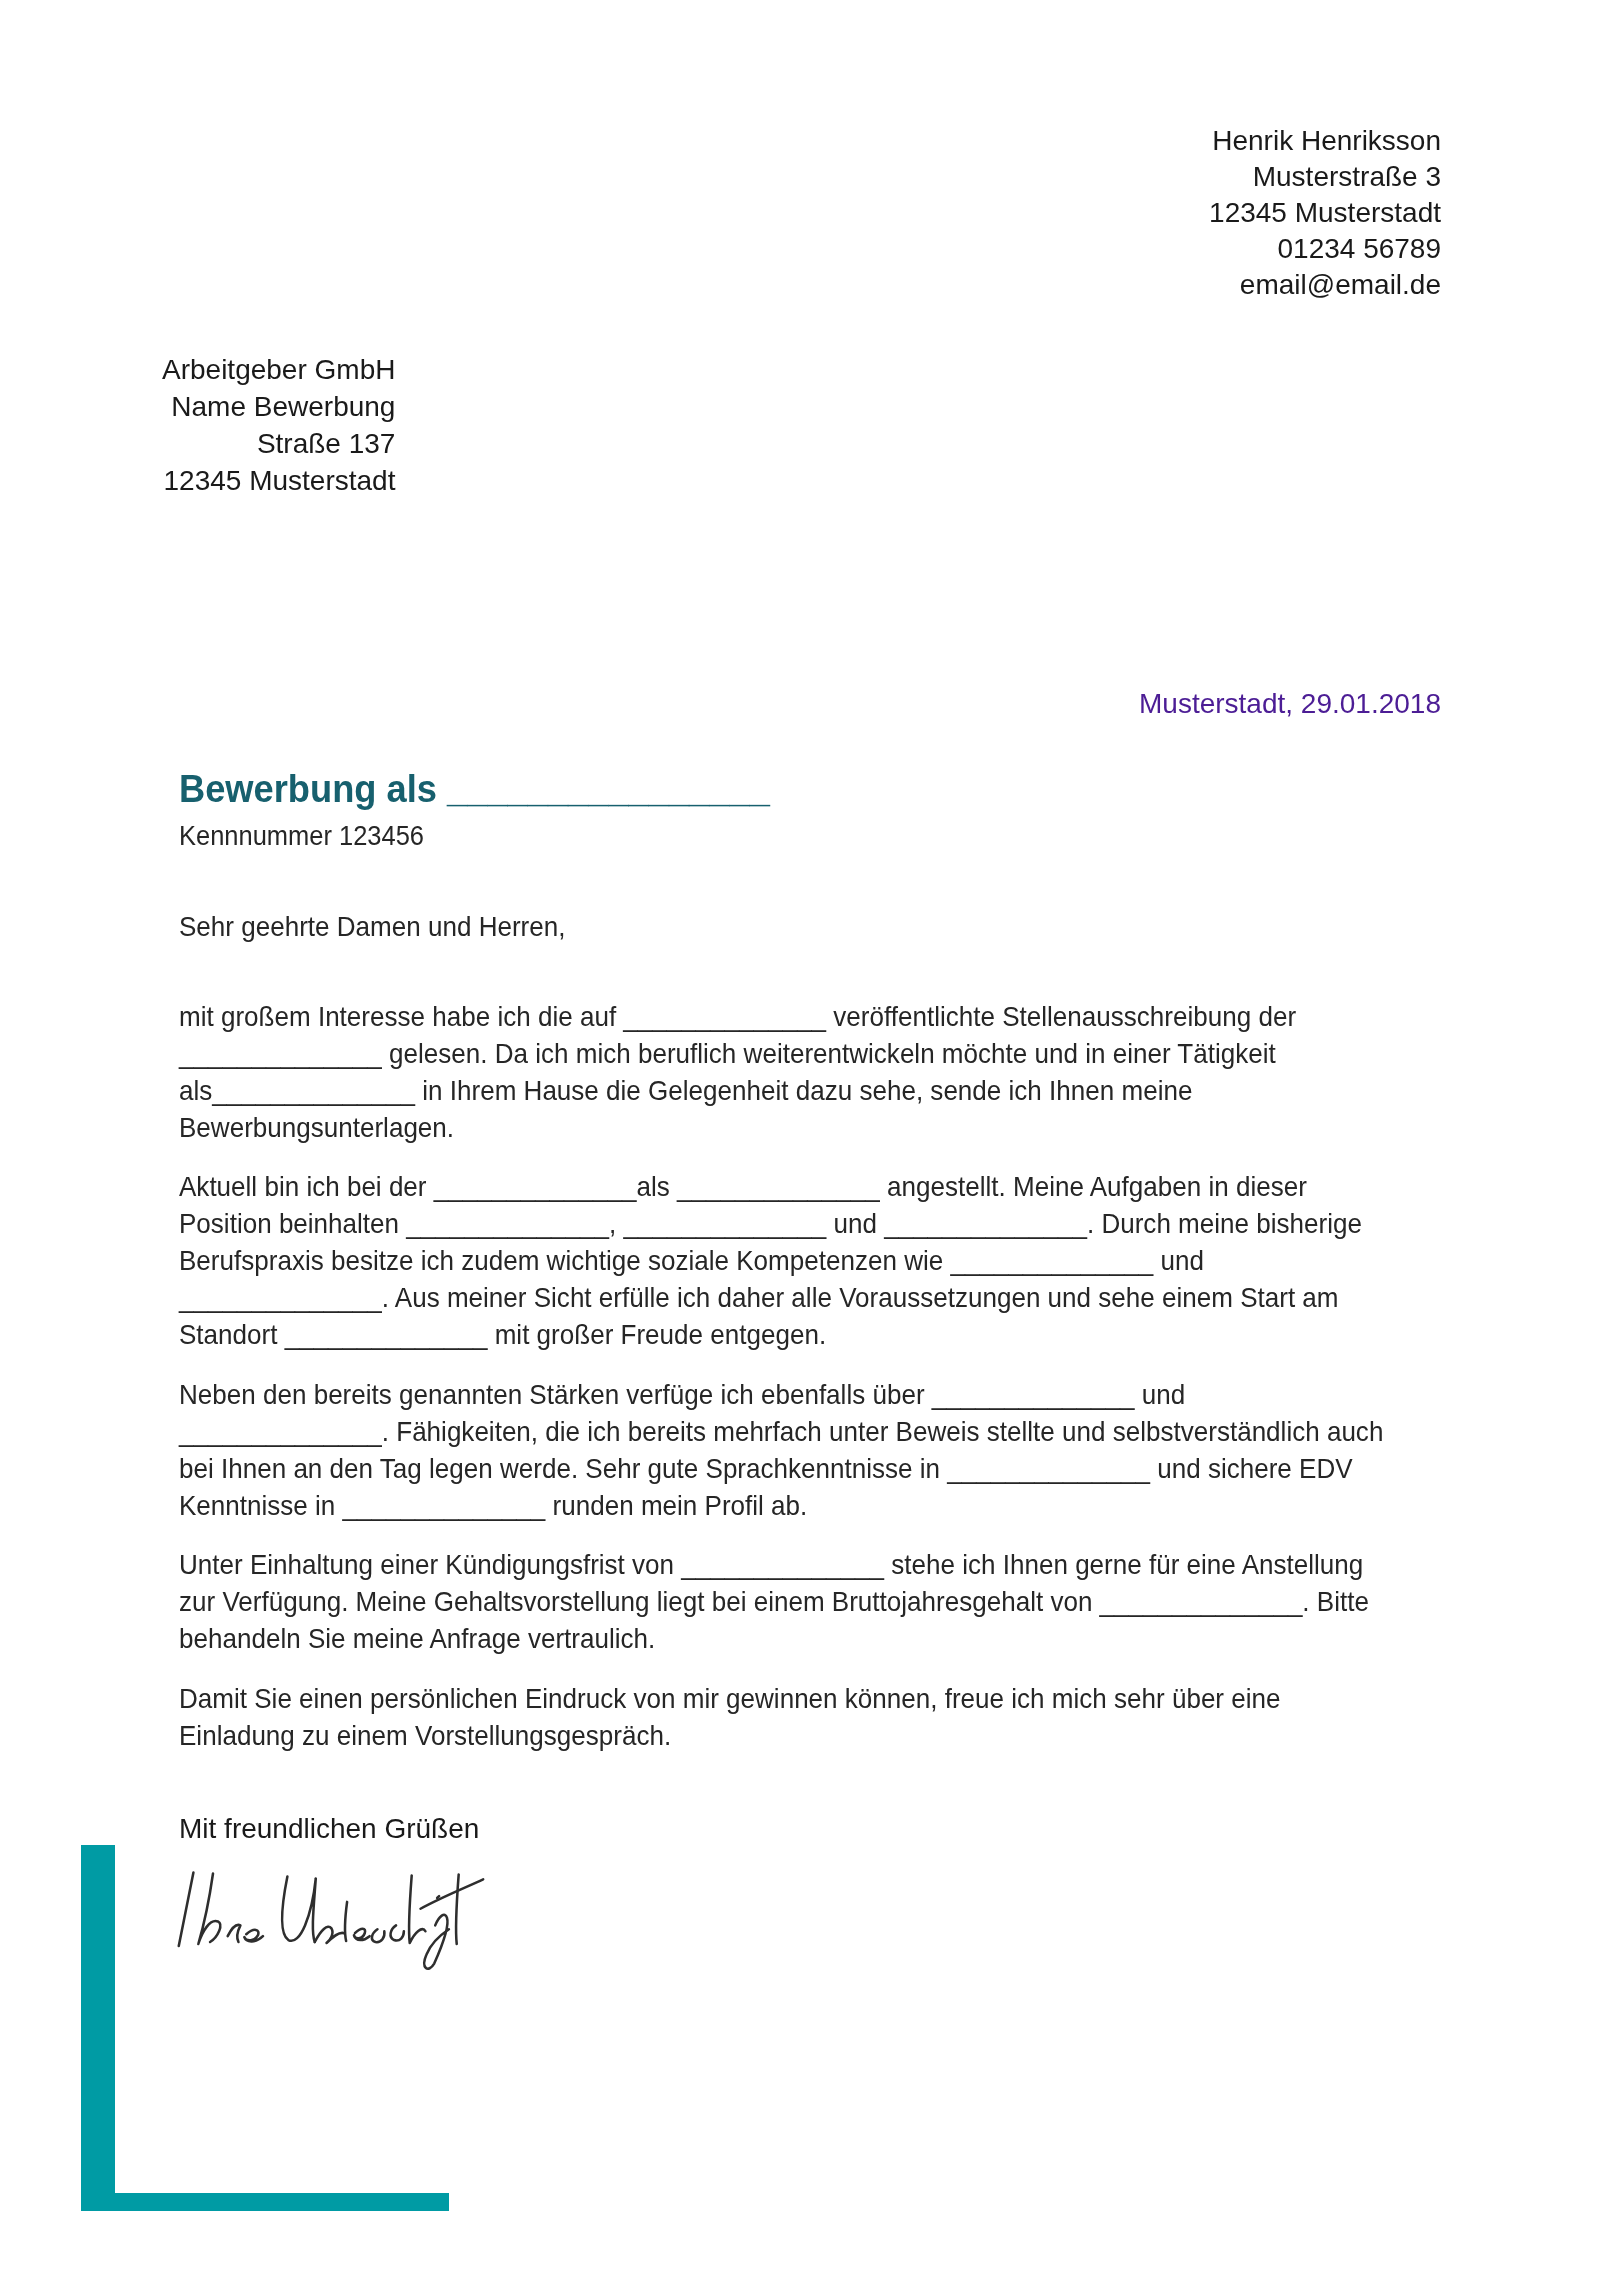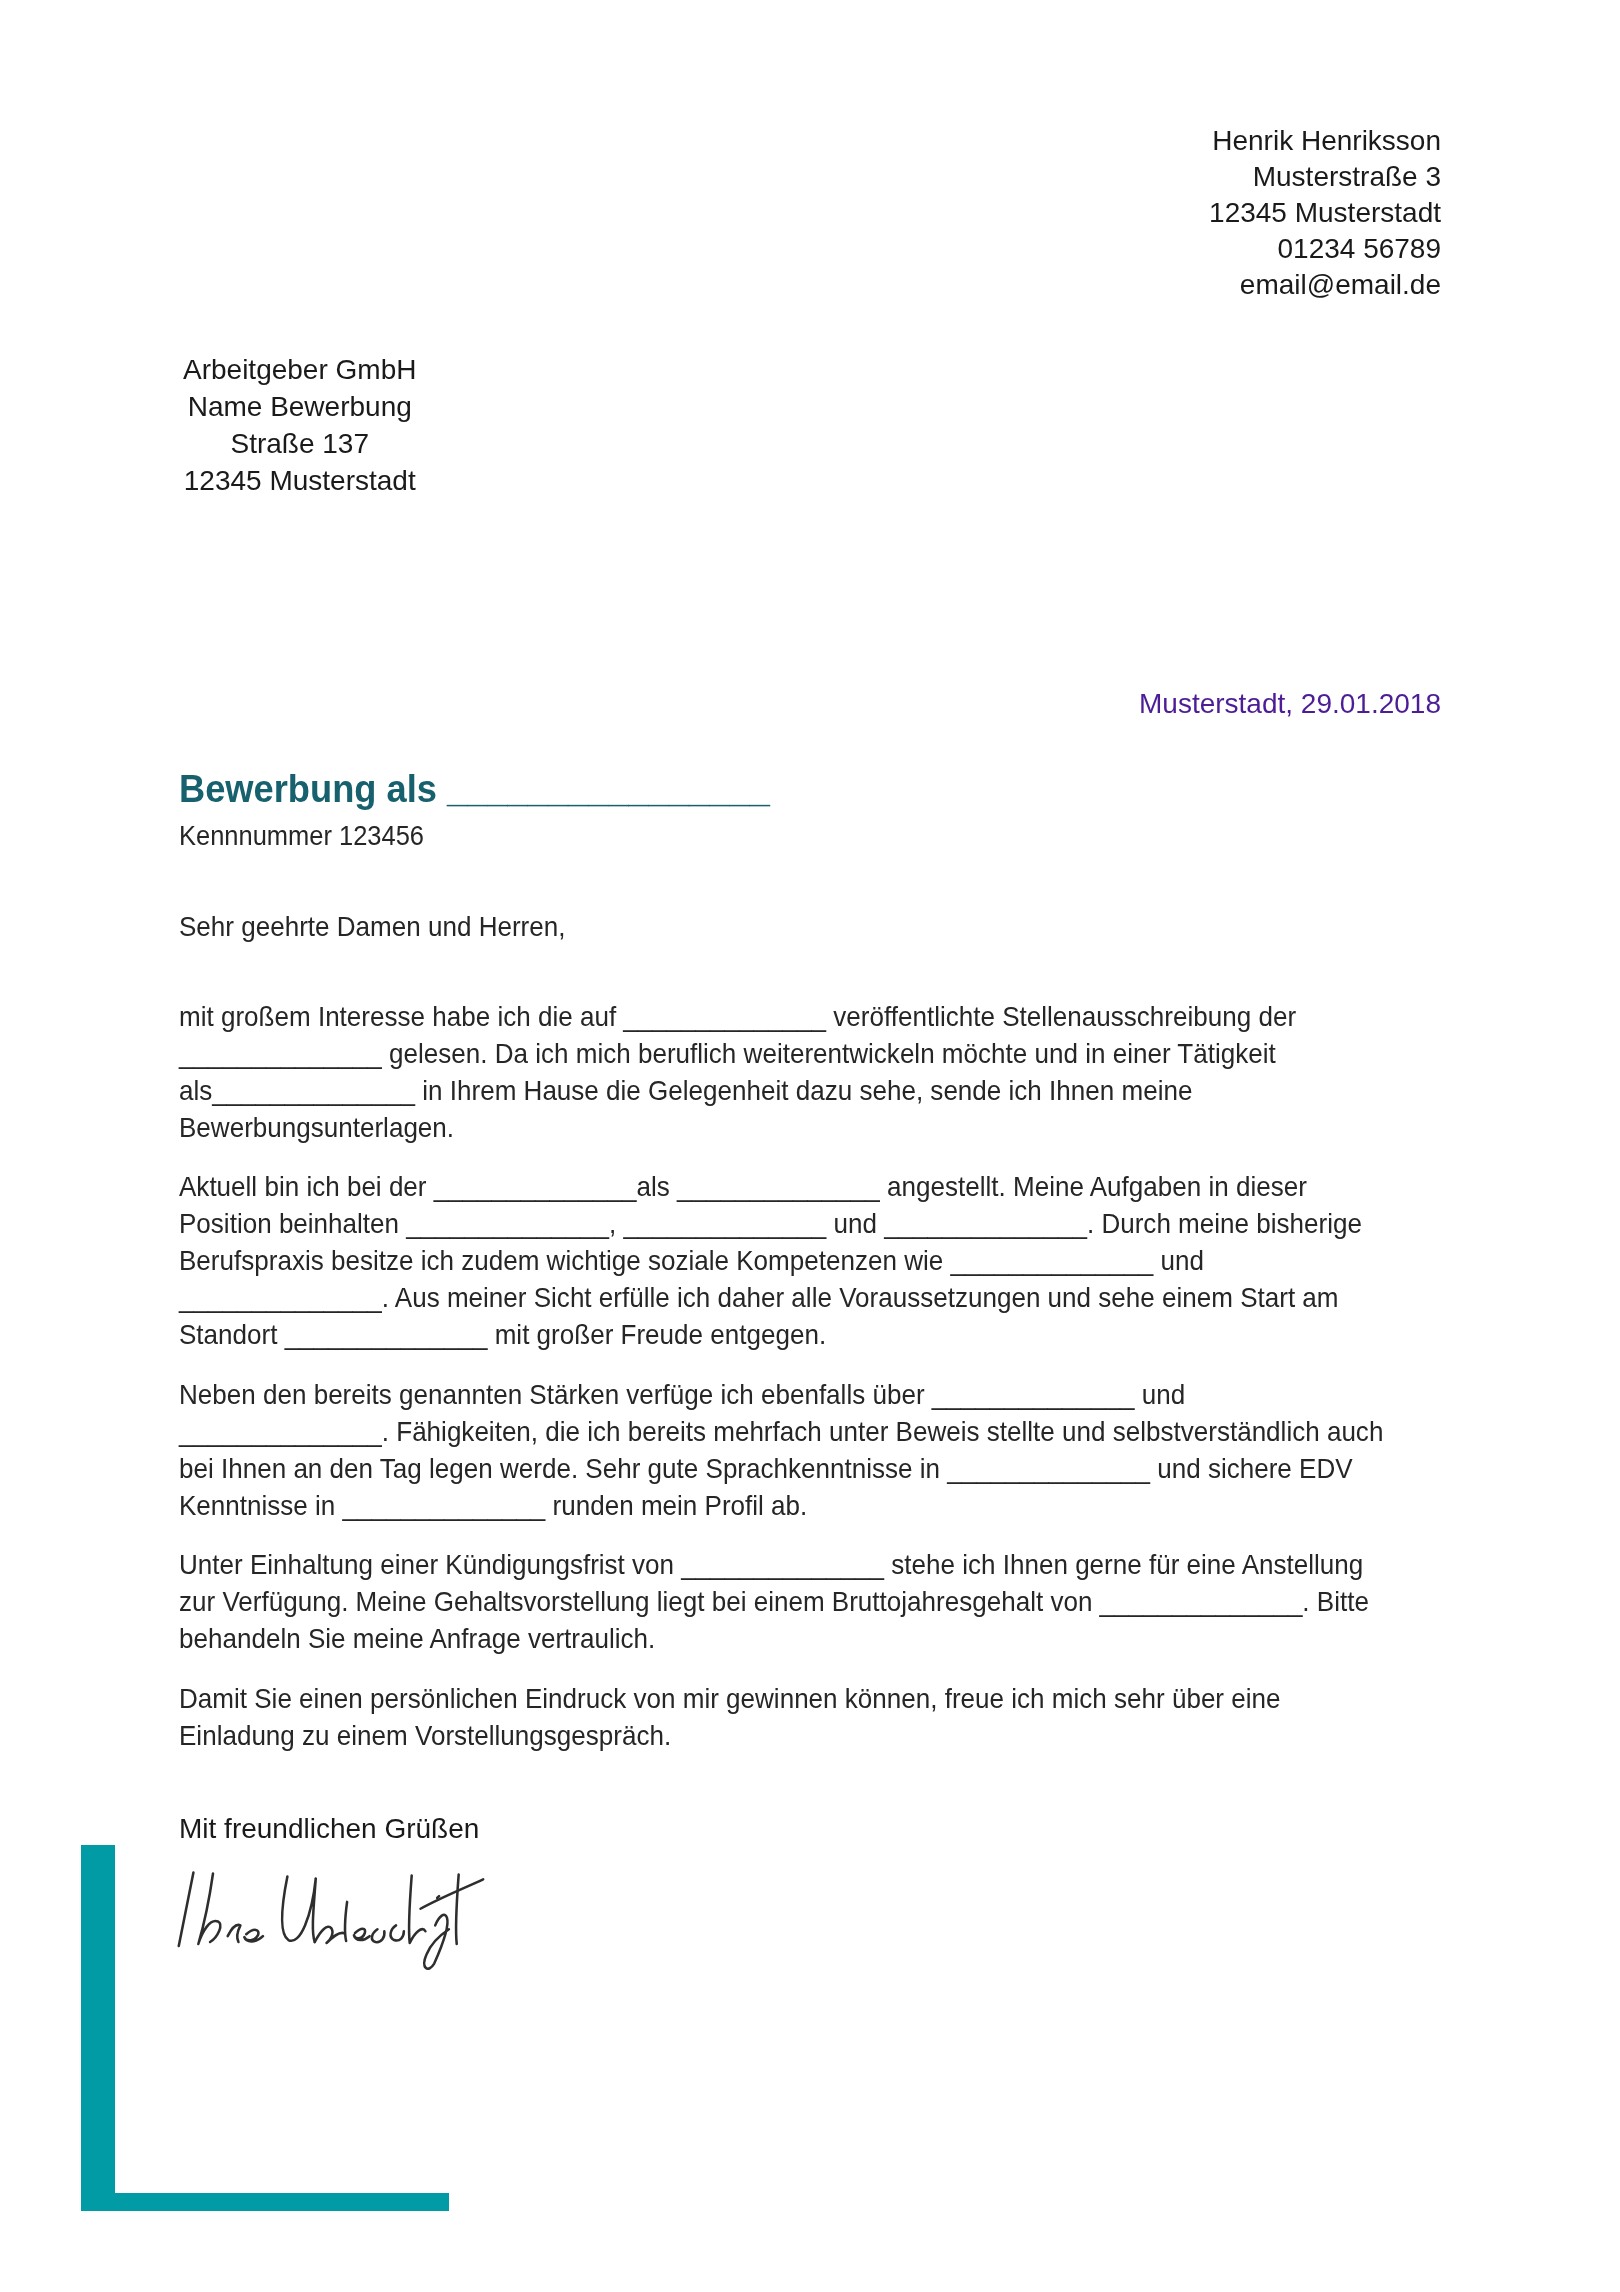--- a/index.html
+++ b/index.html
@@ -24,22 +24,22 @@
   }
   .header-title .initial{font-size:54px;line-height:1;}
   .header-title .rest{font-size:37px;line-height:1;}
   
   .sender-block{
     position:absolute;right:179px;top:123px;
     text-align:right;font-size:28px;line-height:36px;
     color:#1a1a1a;
   }
   .recipient-block{
-    position:absolute;left:183px;top:351px;
-    text-align:center;font-size:28px;line-height:37px;
+    position:absolute;left:162px;top:351px;
+    text-align:right;font-size:28px;line-height:37px;
     color:#1a1a1a;
   }
   .dateline{
     position:absolute;right:179px;top:687px;
     font-size:28px;line-height:33px;color:#4c1d95;
   }
   
   .letter-body{
     position:absolute;left:179px;top:765px;
     width:1308px;

